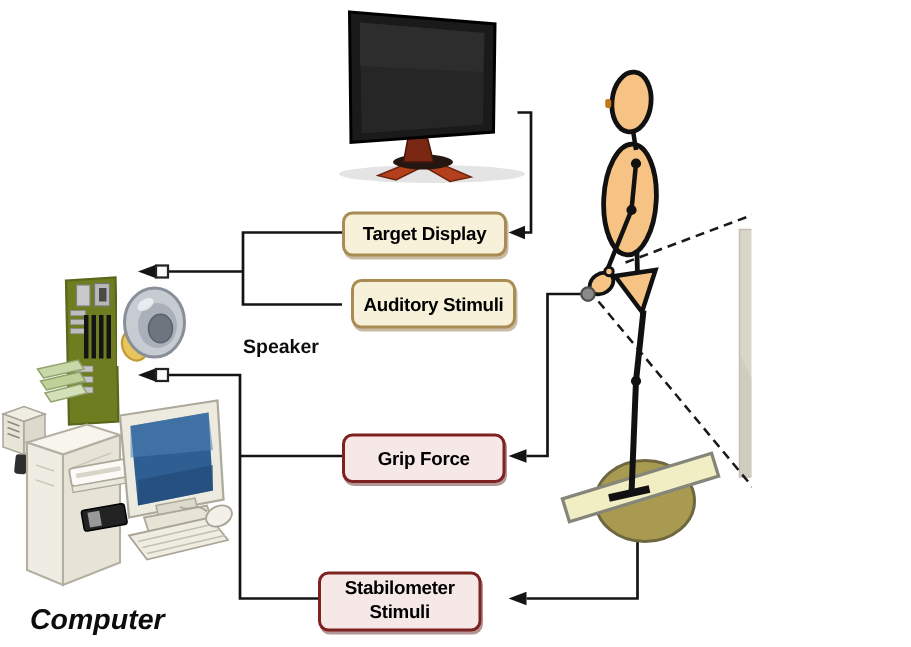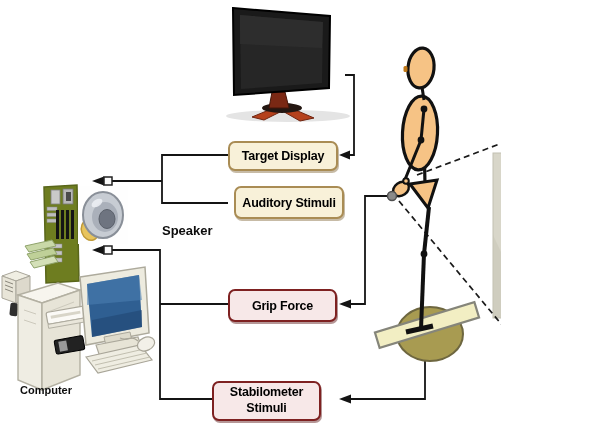--- a/index.html
+++ b/index.html
@@ -22,21 +22,21 @@
     background:#F7E8E8;border:2px solid #7E2121;
     box-shadow:1px 2px 0 rgba(90,22,22,.45);
     font-size:12.5px;
   }
   #box-target{left:228px;top:141px;width:110px;height:30px;}
   #box-auditory{left:234px;top:186px;width:110px;height:33px;justify-content:center;}
   #box-grip{left:228px;top:289px;width:109px;height:33px;}
   #box-stab{left:212px;top:381px;width:109px;height:40px;line-height:1.25;}
   .freelabel{position:absolute;font-weight:bold;color:#0d0d0d;}
   #lbl-speaker{left:127px;top:223px;font-size:13px;margin-left:35px;}
-  #lbl-computer{left:20px;top:384px;font-size:11px;}
+  #lbl-computer{left:20px;top:403px;font-size:19px;font-style:italic;}
 </style>
 </head>
 <body>
 
 <div class="stage">
 
   <svg width="607" height="431" viewBox="0 0 607 431">
 
     <g>
       <rect x="493" y="153" width="112" height="165" fill="#D8D6C9" stroke="#C2C0B2" stroke-width="1"></rect>

